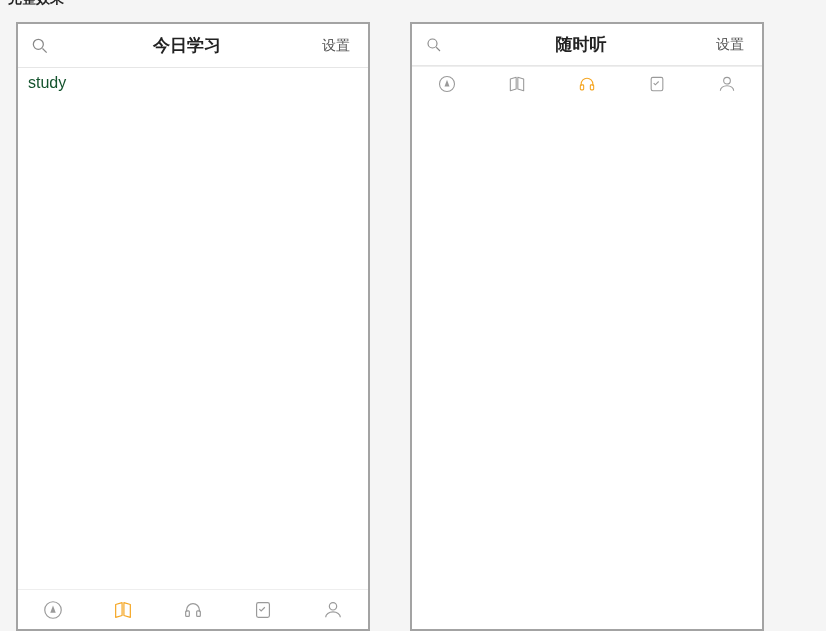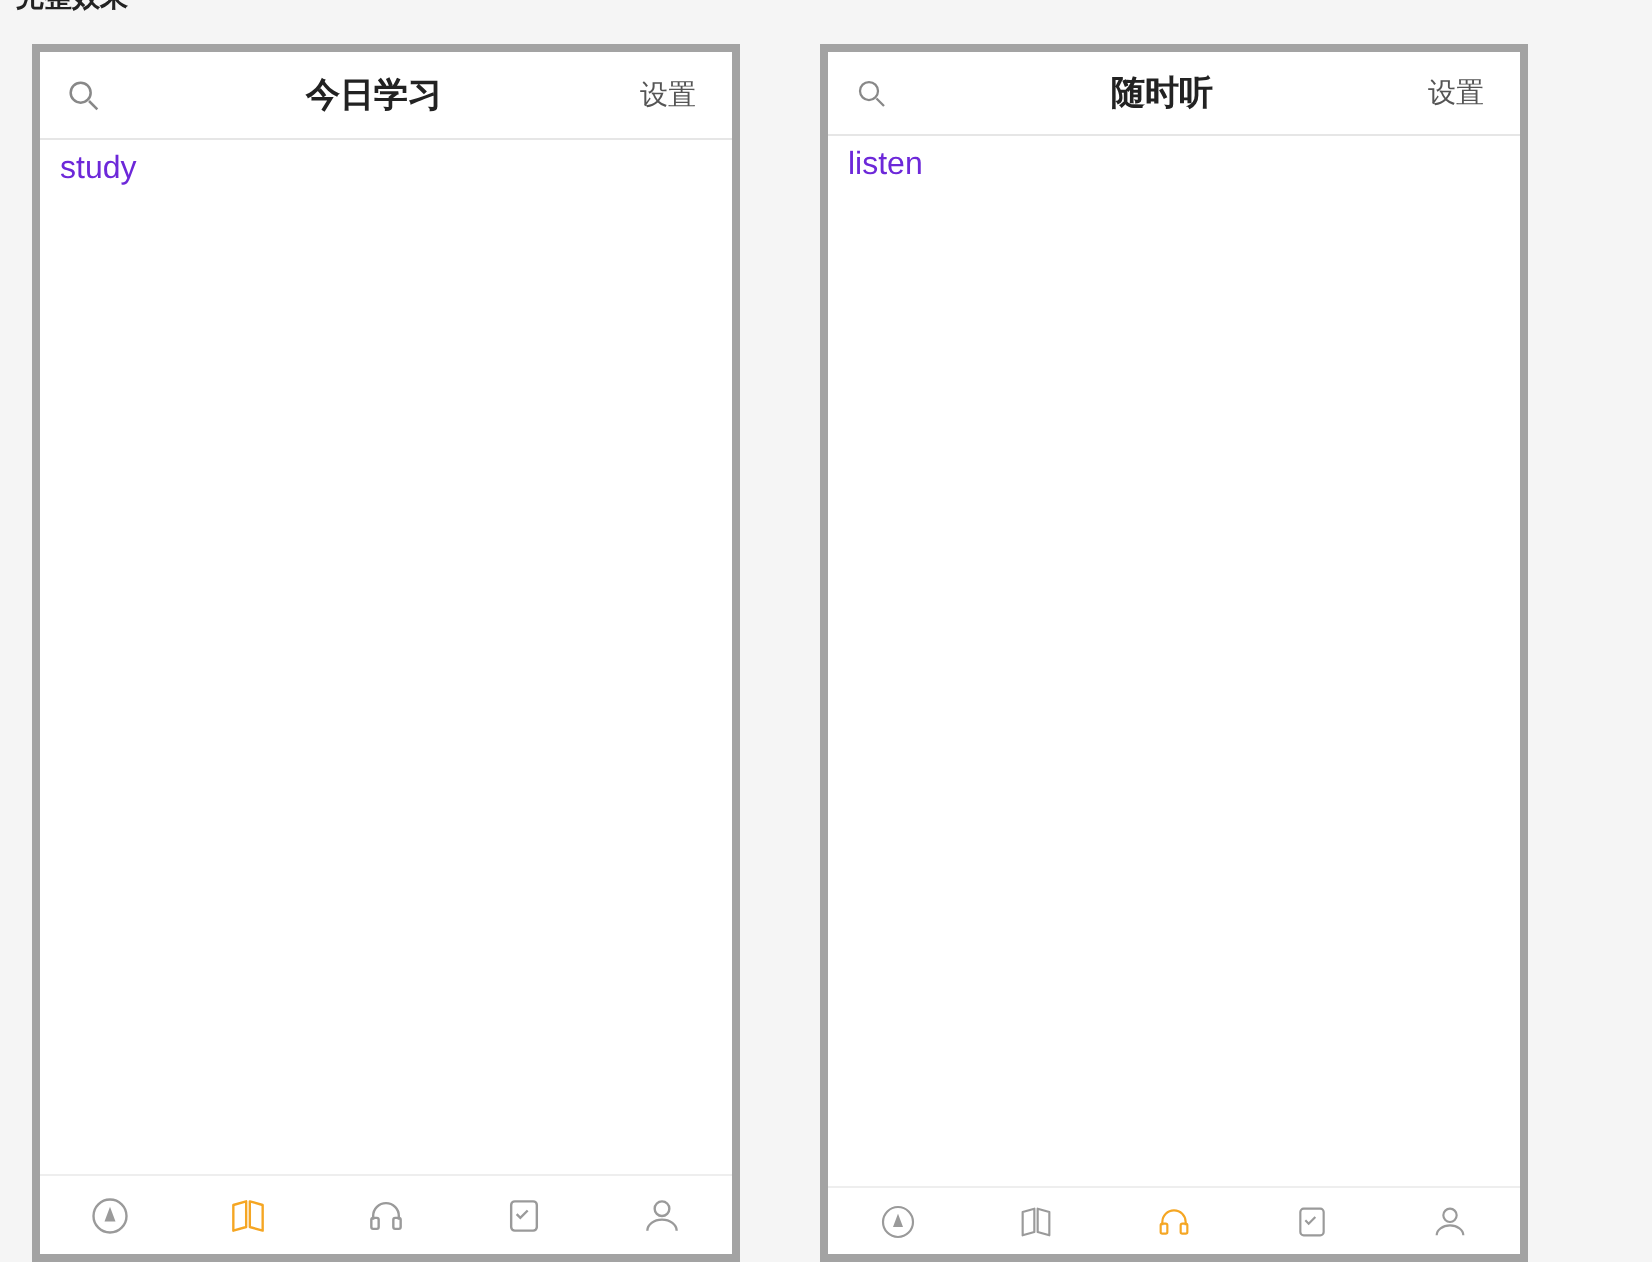--- a/index.html
+++ b/index.html
@@ -20,21 +20,21 @@
     }
     .phones {
       display: flex;
       gap: 40px;
       padding: 22px 16px 0 16px;
     }
     .phone {
       width: 354px;
       height: 609px;
       background: #fff;
-      border: 4px solid #a3a3a3;
+      border: 2px solid #a3a3a3;
       display: flex;
       flex-direction: column;
       position: relative;
     }
     .header {
       height: 44px;
       display: flex;
       align-items: center;
       border-bottom: 1px solid #e6e6e6;
       background: #fff;
@@ -56,21 +56,21 @@
       width: 56px;
       text-align: center;
       font-size: 14px;
       color: #555;
       padding-right: 8px;
     }
     .body {
       flex: 1;
       padding: 6px 10px;
       font-size: 16px;
-      color: #6d28d9;
+      color: #14532d;
       background: #fff;
       position: relative;
     }
     .tabbar {
       height: 40px;
       display: flex;
       border-top: 1px solid #eee;
       background: #fff;
     }
     .tab {
@@ -144,21 +144,20 @@
     <div class="header">
       <div class="search-icon">
         <svg viewBox="0 0 24 24" width="18" height="18">
             <circle cx="10" cy="10" r="6" fill="none" stroke="#888" stroke-width="1.5"></circle>
             <line x1="15" y1="15" x2="20" y2="20" stroke="#888" stroke-width="1.5"></line>
           </svg>
       </div>
       <div class="title">随时听</div>
       <div class="settings">设置</div>
     </div>
-    <div class="body">listen</div>
     <div class="tabbar">
       <div class="tab">
         <svg viewBox="0 0 24 24">
             <circle cx="12" cy="12" r="9" fill="none" class="stroke" stroke-width="1.3"></circle>
             <polygon points="12,7 15,15 9,15" class="fill"></polygon>
           </svg>
       </div>
       <div class="tab">
         <svg viewBox="0 0 24 24">
             <path d="M4 6 L11 4 L11 18 L4 20 Z M13 4 L20 6 L20 20 L13 18 Z" fill="none" class="stroke" stroke-width="1.3" stroke-linejoin="round"></path>

